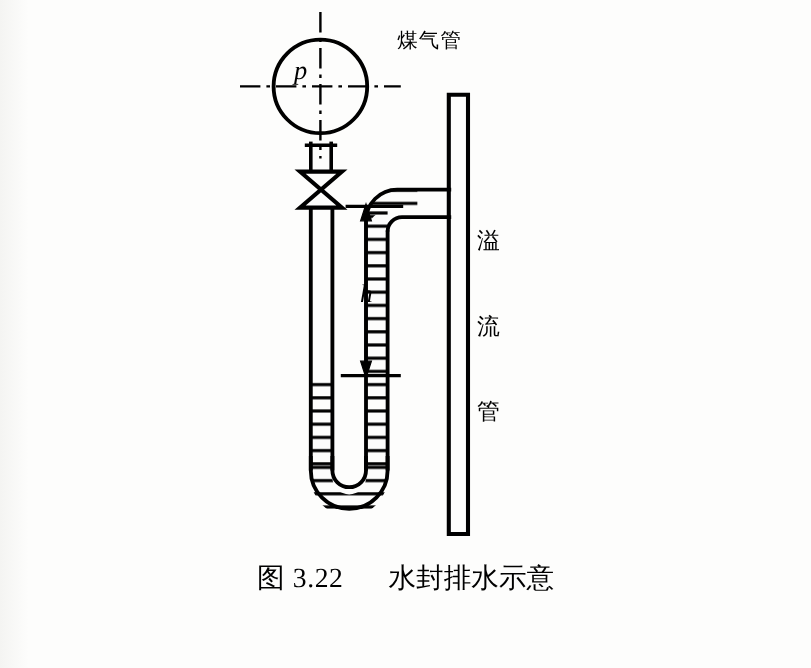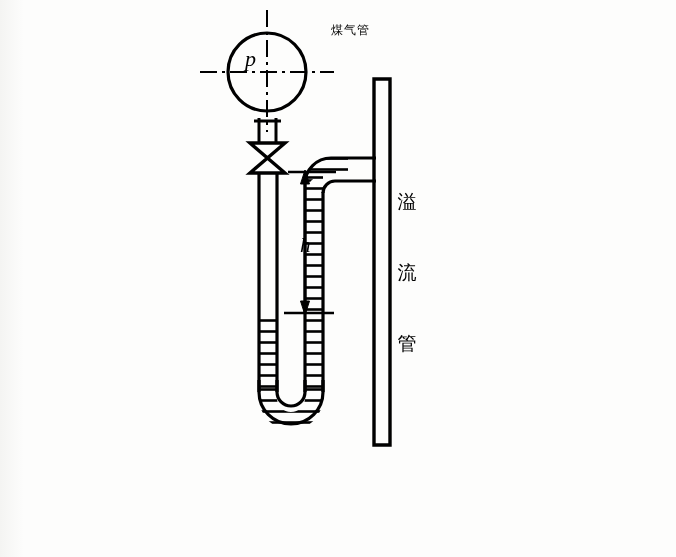--- a/index.html
+++ b/index.html
@@ -32,21 +32,21 @@
   }
   .label-text {
     position: absolute;
     color: #000000;
     font-family: "Liberation Serif", "DejaVu Serif", serif;
     white-space: pre;
   }
   #label-gas-pipe {
     left: 331px;
     top: 22px;
-    font-size: 12px;
+    font-size: 17px;
     letter-spacing: 1px;
   }
   #label-overflow-pipe {
     left: 396px;
     top: 142px;
     font-size: 19px;
     width: 22px;
     line-height: 1.25;
     text-align: center;
   }
@@ -190,14 +190,19 @@
   <div class="label-text" id="label-overflow-pipe">
     <span>溢</span>
     <span>流</span>
     <span>管</span>
   </div>
 
   <div class="label-text" id="label-p">p</div>
 
   <div class="label-text" id="label-h">h</div>
 
+  <div id="figure-caption">
+    <span class="cap-num">图 3.22</span>
+    <span class="cap-gap"></span>
+    <span class="cap-title">水封排水示意</span>
+  </div>
 
 </div>
 
 </body></html>

